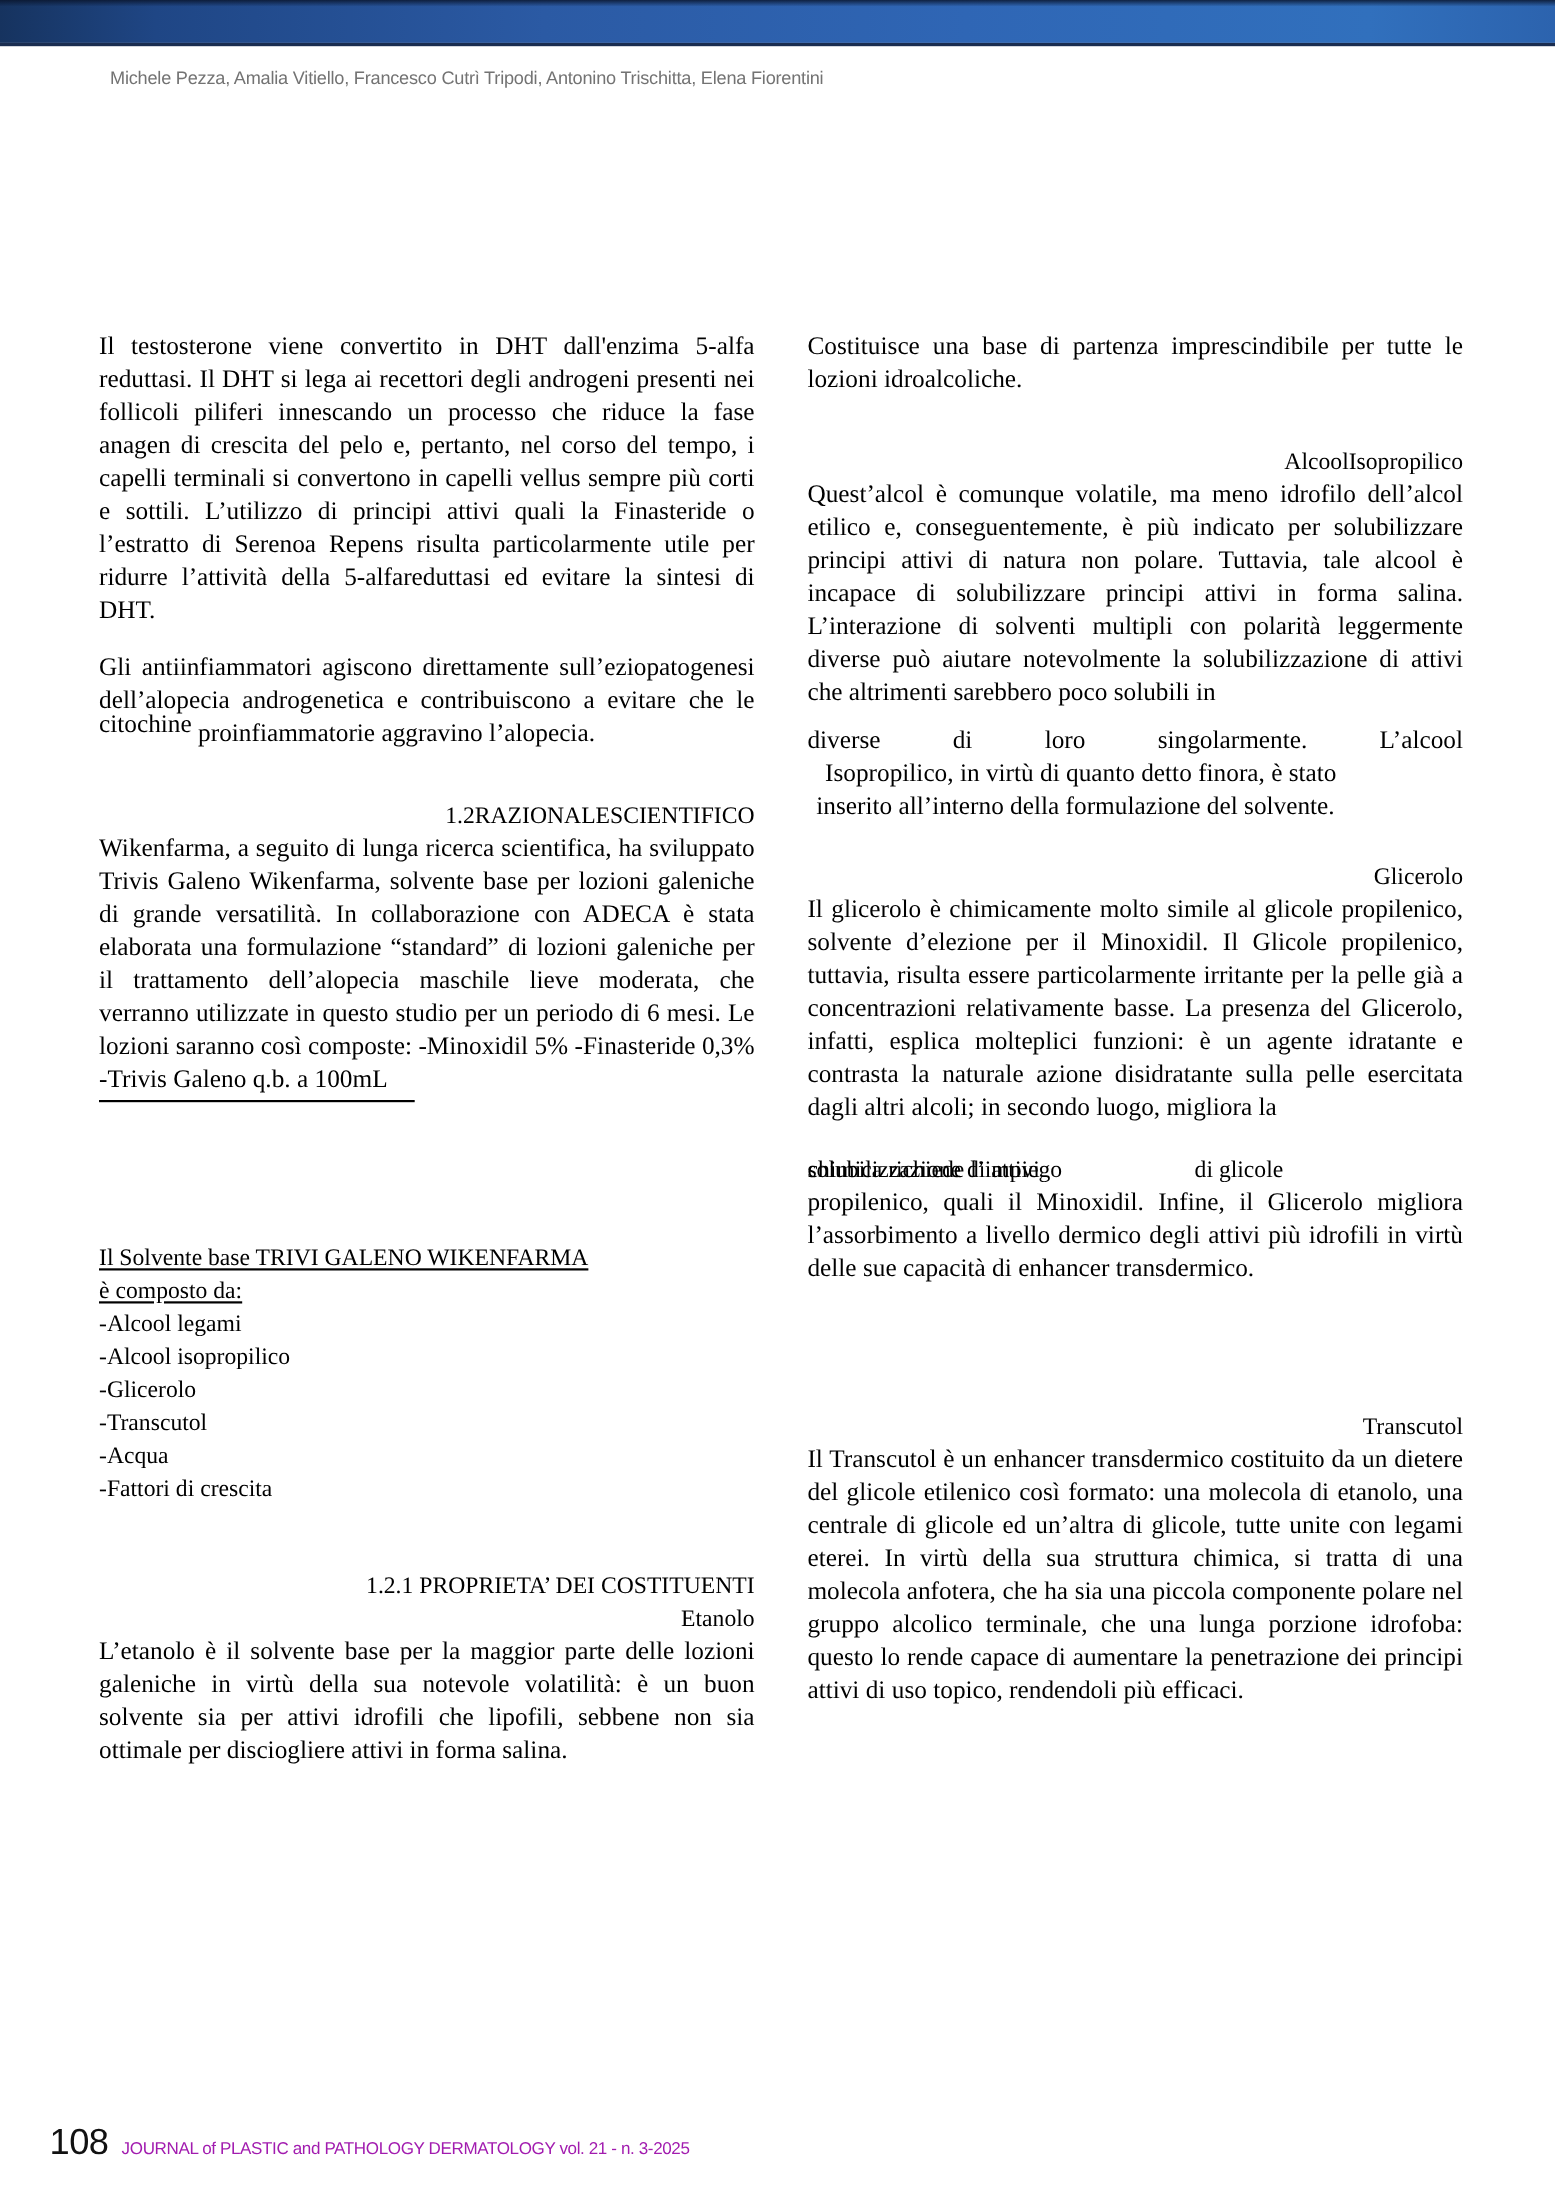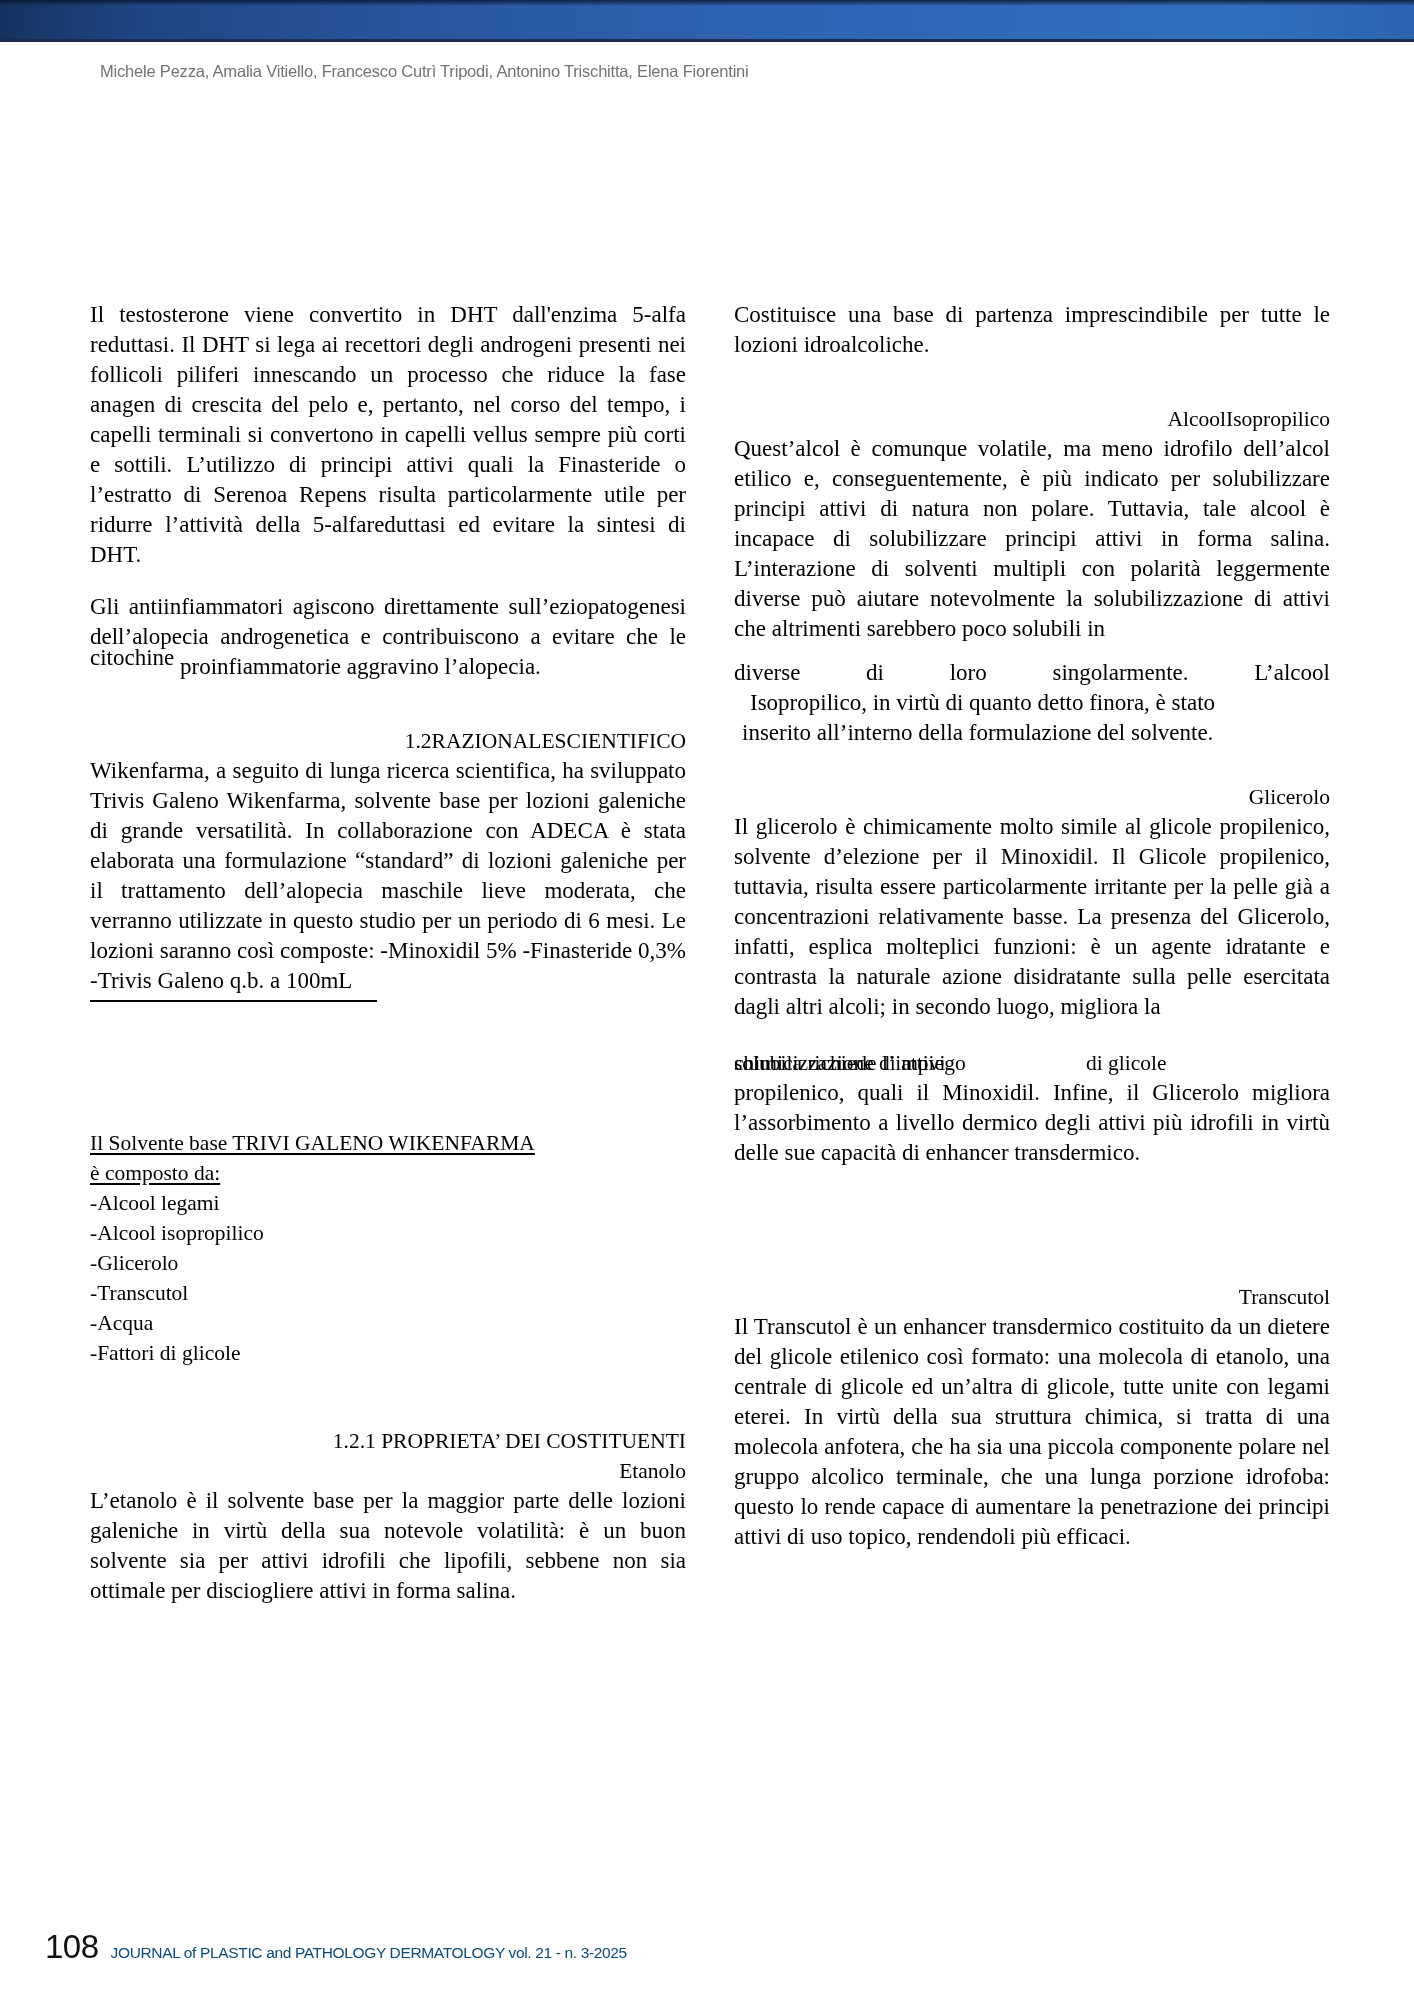--- a/index.html
+++ b/index.html
@@ -143,21 +143,21 @@
   }
   #footer .pageno {
     font-size: 33px;
     font-weight: normal;
     letter-spacing: -0.5px;
     color: #111;
   }
   #footer .jtitle {
     font-size: 15.5px;
     letter-spacing: -0.35px;
-    color: #0c4a6e;
+    color: #a21caf;
     white-space: nowrap;
   }
 </style>
 </head>
 <body>
 
 <div id="top-bar"></div>
 
 <div id="authors-line">Michele Pezza, Amalia Vitiello, Francesco Cutrì Tripodi, Antonino Trischitta, Elena Fiorentini</div>
 
@@ -188,21 +188,21 @@
       <div><span class="u">Il Solvente base TRIVI GALENO WIKENFARMA</span></div>
       <div><span class="u">è composto da:</span></div>
     </div>
 
     <ul class="plainlist">
       <li>-Alcool legami</li>
       <li>-Alcool isopropilico</li>
       <li>-Glicerolo</li>
       <li>-Transcutol</li>
       <li>-Acqua</li>
-      <li>-Fattori di glicole</li>
+      <li>-Fattori di crescita</li>
     </ul>
 
     <div class="spacer-lg"></div>
 
     <h3 class="heading tight">1.2.1 PROPRIETA’ DEI COSTITUENTI</h3>
     <h3 class="heading tight">Etanolo</h3>
 
     <p class="body">L’etanolo è il solvente base per la maggior parte delle lozioni galeniche in virtù della sua notevole volatilità: è un buon solvente sia per attivi idrofili che lipofili, sebbene non sia ottimale per disciogliere attivi in forma salina.</p>
 
   </div>

